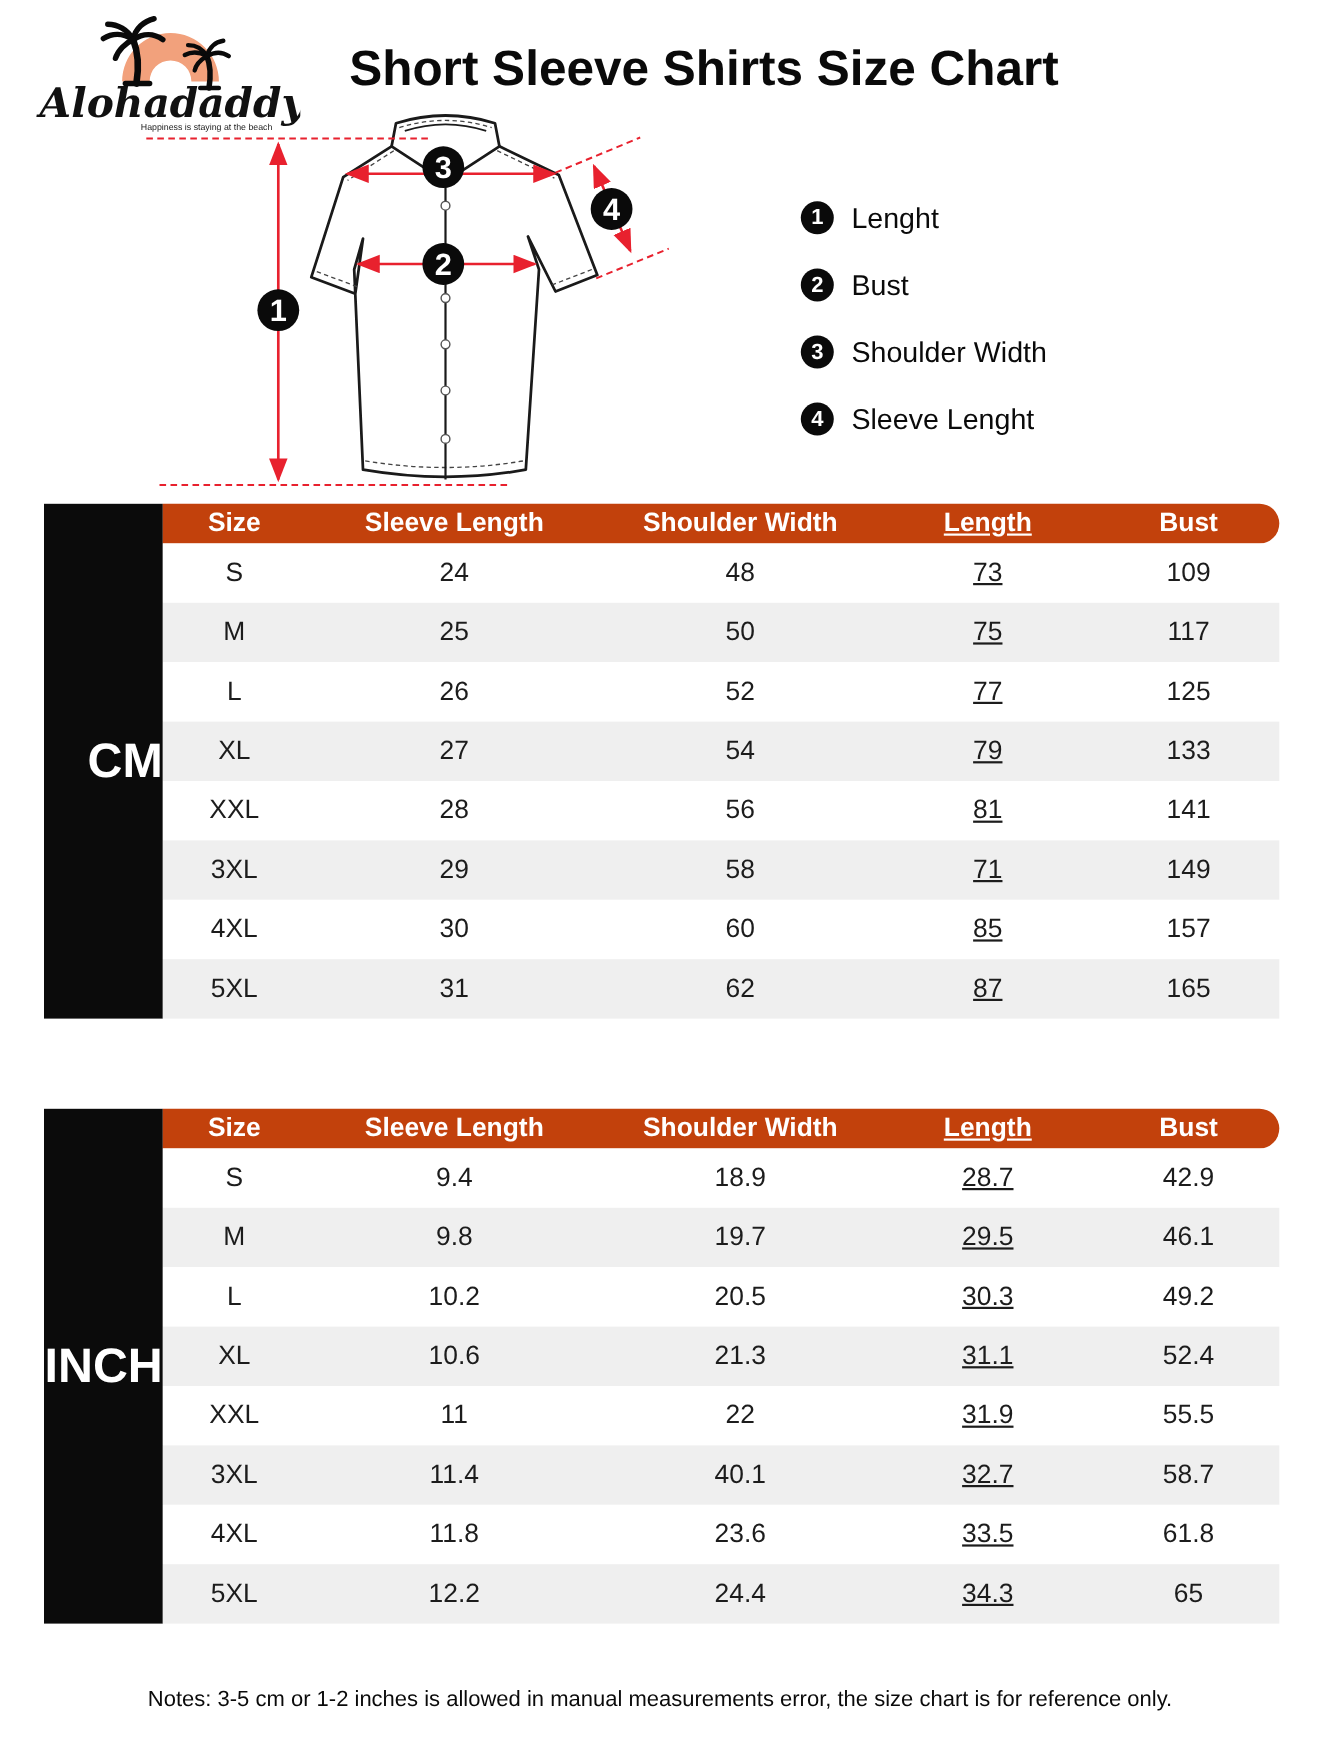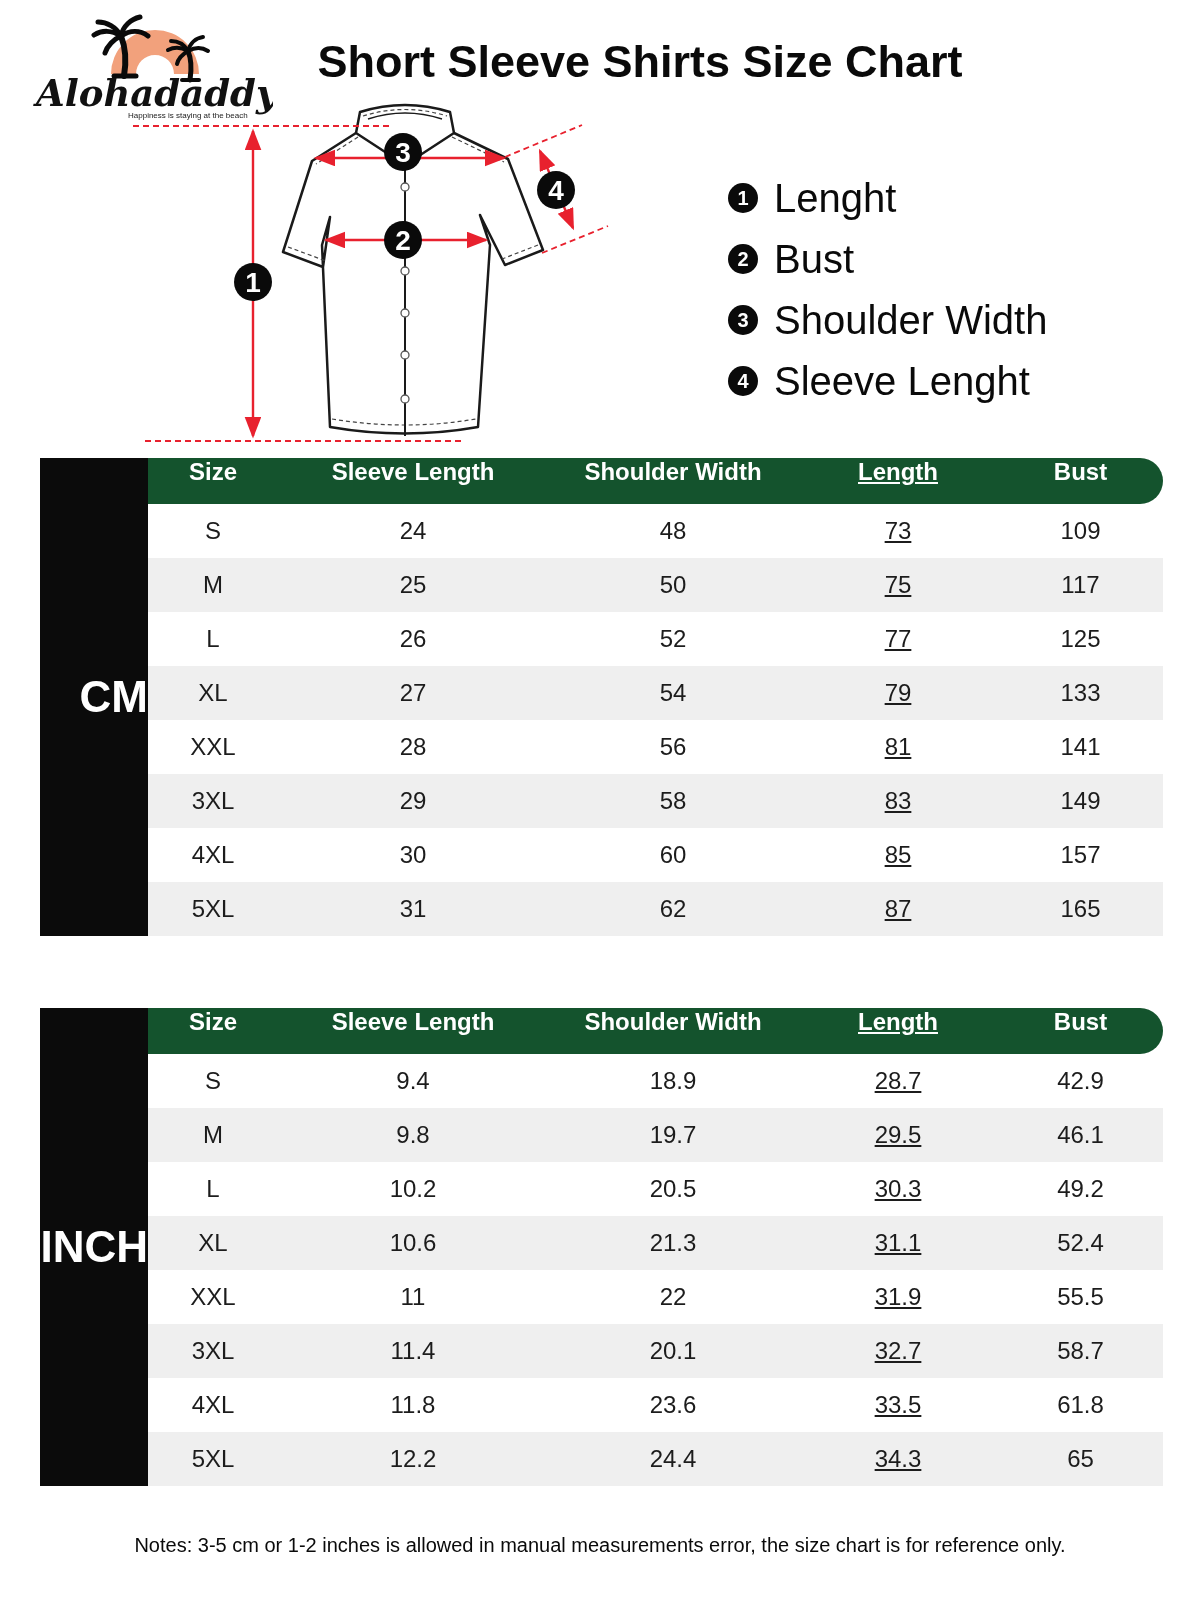--- a/index.html
+++ b/index.html
@@ -16,33 +16,33 @@
 
   
   .diagram { position:absolute; left:120px; top:95px; width:500px; height:352px; }
 
   
   .legend { position:absolute; left:728px; top:181px; display:flex; flex-direction:column; gap:27px; }
   .legend-item { display:flex; align-items:center; gap:16px; height:34px; }
   .legend-badge { width:30px; height:30px; border-radius:50%; background:#0a0a0a; color:#fff;
                   display:flex; align-items:center; justify-content:center;
                   font-size:20px; font-weight:bold; flex:0 0 30px; }
-  .legend-label { font-size:40px; color:#0a0a0a; }
+  .legend-label { font-size:26px; color:#0a0a0a; }
 
   
   .sizetable { position:absolute; left:40px; width:1123px; display:flex; }
   .sizetable.cm   { top:458px; }
   .sizetable.inch { top:1008px; }
   .side { width:108px; background:#0b0b0b; display:flex; align-items:center; justify-content:flex-end; }
   .side span { color:#fff; font-weight:bold; }
   .cm .side span   { font-size:44px; }
   .inch .side span { font-size:44px; letter-spacing:0; }
   .table-main { width:1015px; }
-  .thead { height:46px; background:#14532d; border-radius:0 26px 26px 0;
-           display:flex; }
+  .thead { height:36px; background:#c2410c; border-radius:0 26px 26px 0;
+           display:flex; align-items:center; }
   .hcell { color:#fff; font-weight:bold; font-size:24px; text-align:center; }
   .trow { height:54px; display:flex; align-items:center; background:#ffffff; }
   .trow.alt { background:#efefef; }
   .cell { font-size:24px; color:#1c1c1c; text-align:center; }
   .c0 { width:130px; } .c1 { width:270px; } .c2 { width:250px; } .c3 { width:200px;text-decoration:underline; } .c4 { width:165px; }
 
   
   .notes { position:absolute; left:0; top:1534px; width:1200px; text-align:center;
            font-size:20px; color:#0a0a0a; }
 </style>
@@ -203,21 +203,21 @@
             <div class="cell c0">XXL</div>
             <div class="cell c1">28</div>
             <div class="cell c2">56</div>
             <div class="cell c3">81</div>
             <div class="cell c4">141</div>
           </div>
           <div class="trow alt">
             <div class="cell c0">3XL</div>
             <div class="cell c1">29</div>
             <div class="cell c2">58</div>
-            <div class="cell c3">83</div>
+            <div class="cell c3">71</div>
             <div class="cell c4">149</div>
           </div>
           <div class="trow">
             <div class="cell c0">4XL</div>
             <div class="cell c1">30</div>
             <div class="cell c2">60</div>
             <div class="cell c3">85</div>
             <div class="cell c4">157</div>
           </div>
           <div class="trow alt">
@@ -275,21 +275,21 @@
           <div class="trow">
             <div class="cell c0">XXL</div>
             <div class="cell c1">11</div>
             <div class="cell c2">22</div>
             <div class="cell c3">31.9</div>
             <div class="cell c4">55.5</div>
           </div>
           <div class="trow alt">
             <div class="cell c0">3XL</div>
             <div class="cell c1">11.4</div>
-            <div class="cell c2">20.1</div>
+            <div class="cell c2">40.1</div>
             <div class="cell c3">32.7</div>
             <div class="cell c4">58.7</div>
           </div>
           <div class="trow">
             <div class="cell c0">4XL</div>
             <div class="cell c1">11.8</div>
             <div class="cell c2">23.6</div>
             <div class="cell c3">33.5</div>
             <div class="cell c4">61.8</div>
           </div>

